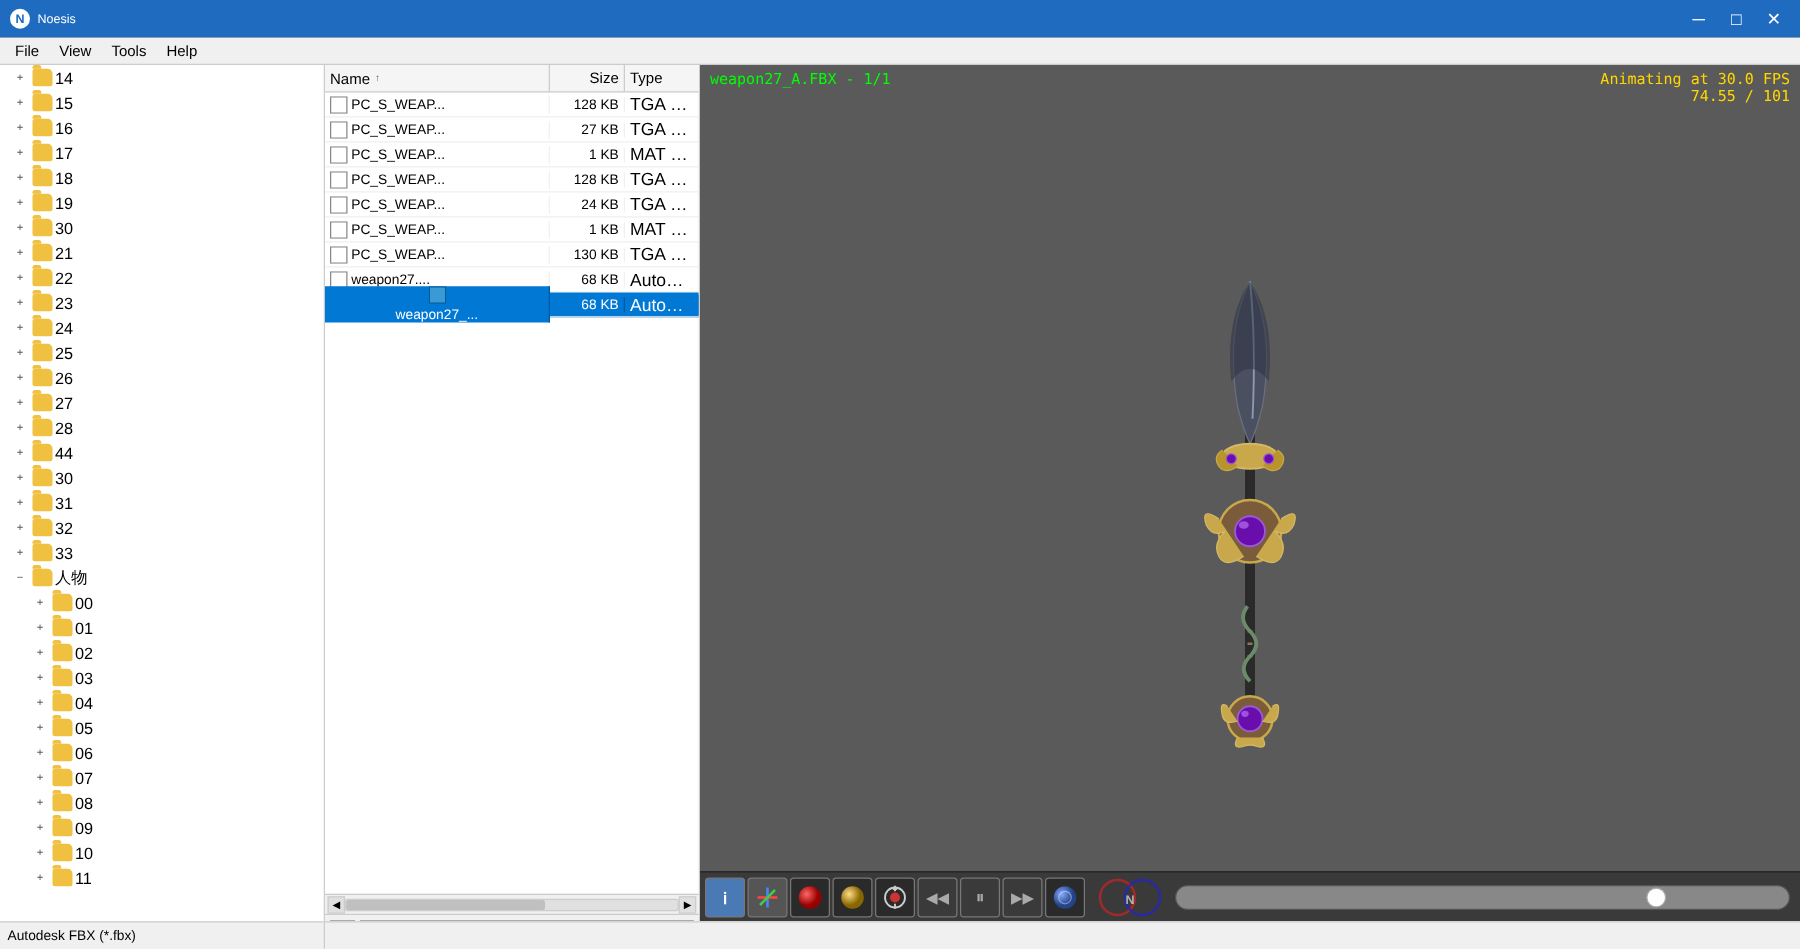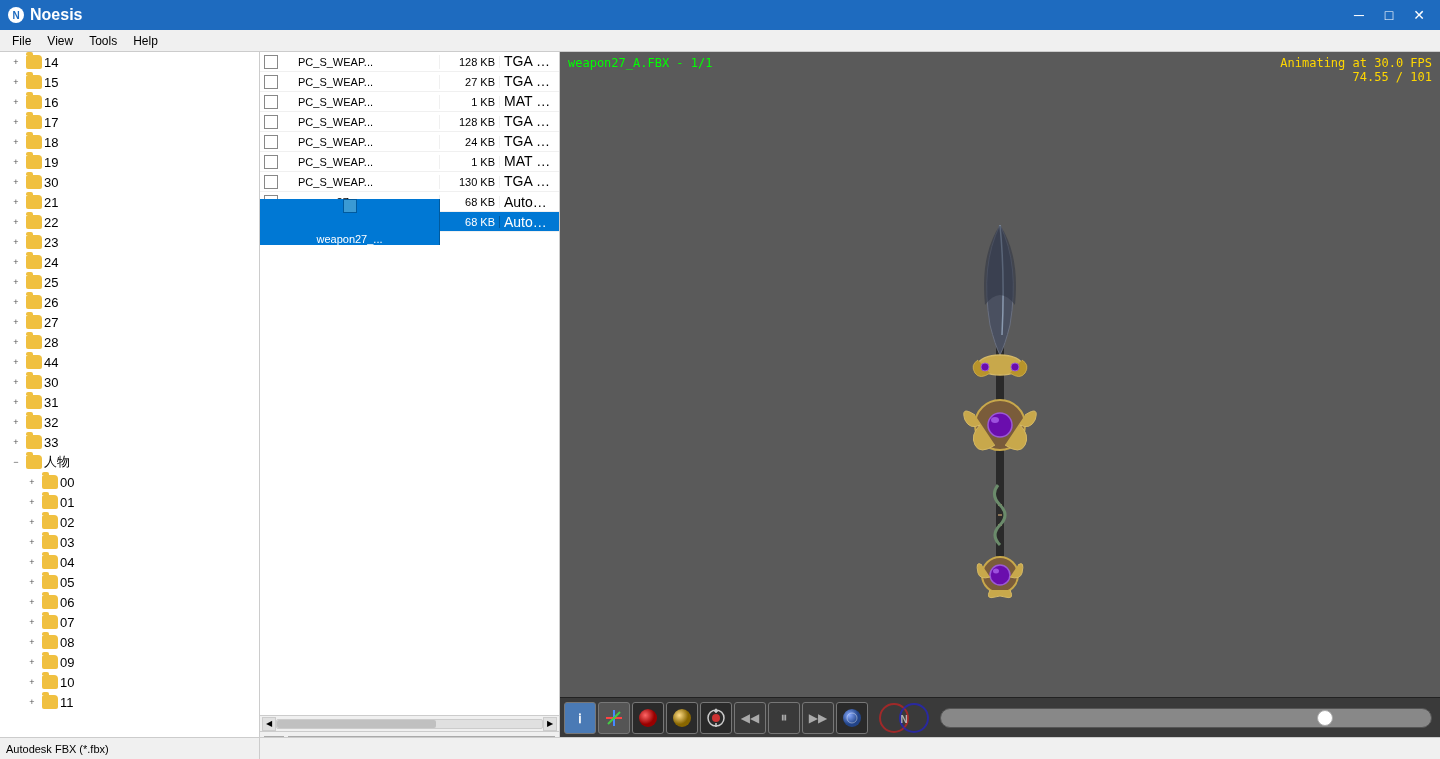--- a/index.html
+++ b/index.html
@@ -10,21 +10,21 @@
       height: 30px;
       background: #1e6bbf;
       display: flex;
       align-items: center;
       justify-content: space-between;
       padding: 0 8px;
       color: white;
     }
     .title-bar-left { display: flex; align-items: center; gap: 6px; }
     .title-icon { width: 16px; height: 16px; background: #fff; border-radius: 50%; display: flex; align-items: center; justify-content: center; font-size: 10px; color: #1e6bbf; font-weight: bold; }
-    .title-text { font-size: 16px; font-weight: bold; }
+    .title-text { font-size: 10px; font-weight: normal; }
     .title-bar-right { display: flex; gap: 4px; }
     .title-btn { width: 26px; height: 20px; display: flex; align-items: center; justify-content: center; cursor: pointer; font-size: 14px; color: white; background: transparent; border: none; }
 
     
     .menu-bar {
       height: 22px;
       background: #f0f0f0;
       display: flex;
       align-items: center;
       padding: 0 4px;
@@ -150,21 +150,21 @@
     .file-row.selected { background: #0078d4; color: white; }
     .file-cell-name {
       width: 180px;
       padding: 0 4px;
       font-size: 11px;
       overflow: hidden;
       text-overflow: ellipsis;
       white-space: nowrap;
       display: flex;
       align-items: center;
-      gap: 20px;
+      gap: 3px;
       border-right: 1px solid #f0f0f0;
     }
     .file-cell-size {
       width: 60px;
       padding: 0 4px;
       font-size: 11px;
       text-align: right;
       border-right: 1px solid #f0f0f0;
     }
     .file-cell-type {
@@ -553,20 +553,32 @@
     <div style="height:16px; display:flex; align-items:center; background:#f0f0f0; border-top:1px solid #ccc;">
       <div style="width:14px; height:14px; background:#e0e0e0; border:1px solid #ccc; display:flex; align-items:center; justify-content:center; font-size:8px; cursor:pointer;">◀</div>
       <div style="flex:1; height:10px; background:#e0e0e0; border:1px solid #ccc; border-radius:2px; position:relative;">
         <div style="position:absolute; left:0; top:0; width:50%; height:100%; background:#c0c0c0; border-radius:2px;"></div>
       </div>
       <div style="width:14px; height:14px; background:#e0e0e0; border:1px solid #ccc; display:flex; align-items:center; justify-content:center; font-size:8px; cursor:pointer;">▶</div>
     </div>
   </div>
 
   <div class="file-list-panel">
+    <div class="file-list-header">
+      <div class="file-col-name">
+        <span>Name</span>
+        <span class="sort-arrow">↑</span>
+      </div>
+      <div class="file-col-size">
+        <span>Size</span>
+      </div>
+      <div class="file-col-type">
+        <span>Type</span>
+      </div>
+    </div>
 
     <div class="file-list-body">
 
       <div class="file-row">
         <div class="file-cell-name">
           <div class="file-icon"></div>
           <span>PC_S_WEAP...</span>
         </div>
         <div class="file-cell-size">128 KB</div>
         <div class="file-cell-type">TGA 文件</div>

